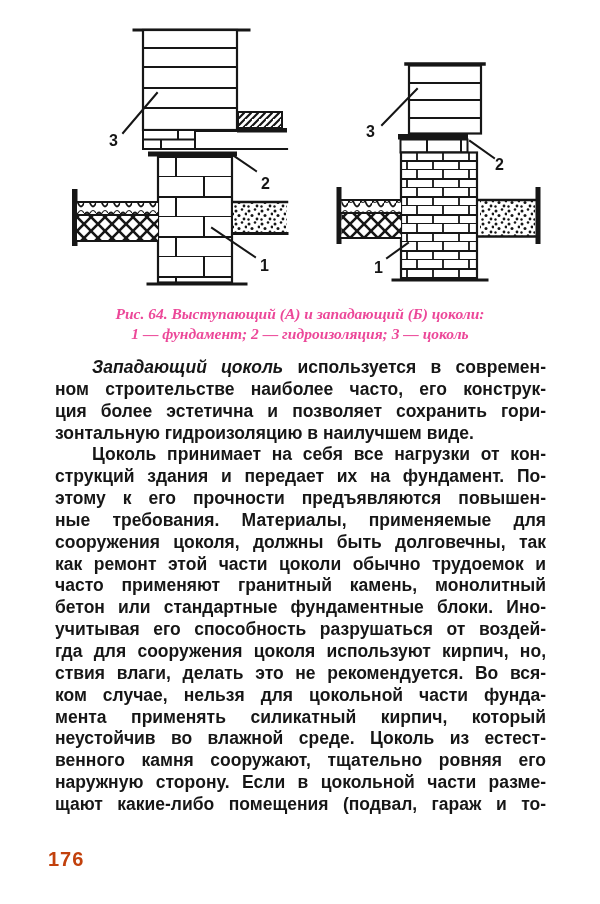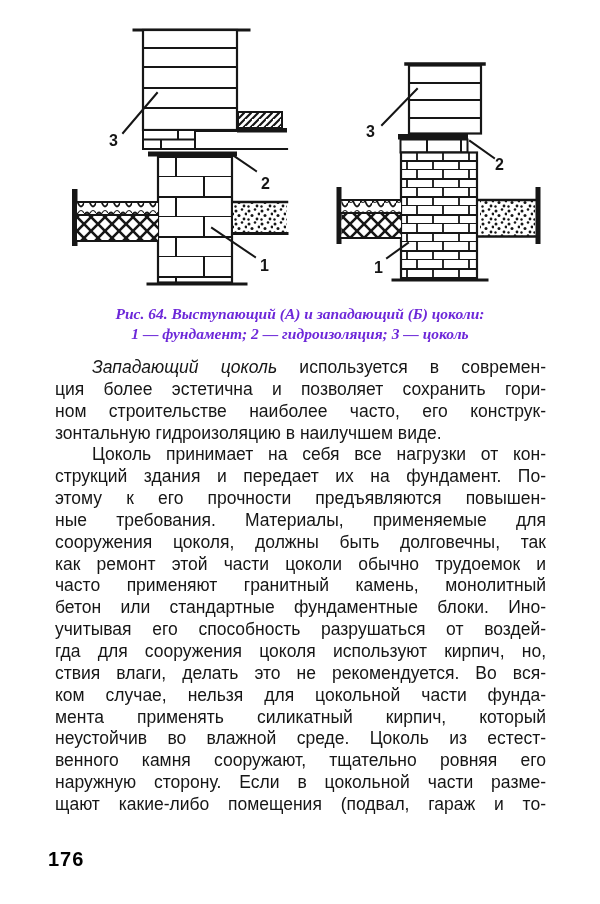--- a/index.html
+++ b/index.html
@@ -16,40 +16,40 @@
   .fig-label{
     font-family:"Liberation Sans",sans-serif;
     font-weight:700;font-size:16px;fill:#161616;
   }
   .caption{
     position:absolute;left:50px;top:304px;width:500px;
     text-align:center;
     font-family:"Liberation Serif",serif;
     font-weight:700;font-style:italic;
     font-size:15.5px;line-height:19.5px;
-    color:#6d28d9;
+    color:#ec4899;
   }
   .body-text{
     position:absolute;left:55px;top:357px;width:491px;
     font-size:17.5px;line-height:21.85px;
-    font-weight:400;
+    font-weight:700;
     color:#161616;
   }
   .line{
     text-align:justify;
     text-align-last:justify;
     white-space:normal;
   }
   .line.first{text-indent:37px;}
   .line.end{text-align-last:left;}
   .lead{font-style:italic;}
   .page-number{
     position:absolute;left:48px;top:848px;
     font-size:20px;font-weight:700;letter-spacing:1px;
-    color:#000000;
+    color:#c2410c;
   }
 </style>
 </head>
 <body>
 
 <div class="page">
 
   <svg class="figure-svg" width="600" height="300" viewBox="0 0 600 300">
     <defs>
       <pattern id="pBigBrick" width="74" height="40" patternUnits="userSpaceOnUse" patternTransform="translate(10,17)">
@@ -142,22 +142,22 @@
 
   <div class="caption">
     <div>Рис. 64. Выступающий (А) и западающий (Б) цоколи:</div>
     <div>1 — фундамент; 2 — гидроизоляция; 3 — цоколь</div>
   </div>
 
   <div class="body-text">
     <div class="para">
       <div class="line first"><span class="lead">Западающий цоколь</span><span> используется в современ-</span></div>
       <div>
+          <div class="line">ном строительстве наиболее часто, его конструк-</div>
           <div class="line">ция более эстетична и позволяет сохранить гори-</div>
-          <div class="line">ном строительстве наиболее часто, его конструк-</div>
           <div class="line end">зонтальную гидроизоляцию в наилучшем виде.</div>
         </div>
     </div>
     <div class="para">
       <div>
           <div class="line first">Цоколь принимает на себя все нагрузки от кон-</div>
           <div class="line">струкций здания и передает их на фундамент. По-</div>
           <div class="line">этому к его прочности предъявляются повышен-</div>
           <div class="line">ные требования. Материалы, применяемые для</div>
           <div class="line">сооружения цоколя, должны быть долговечны, так</div>

